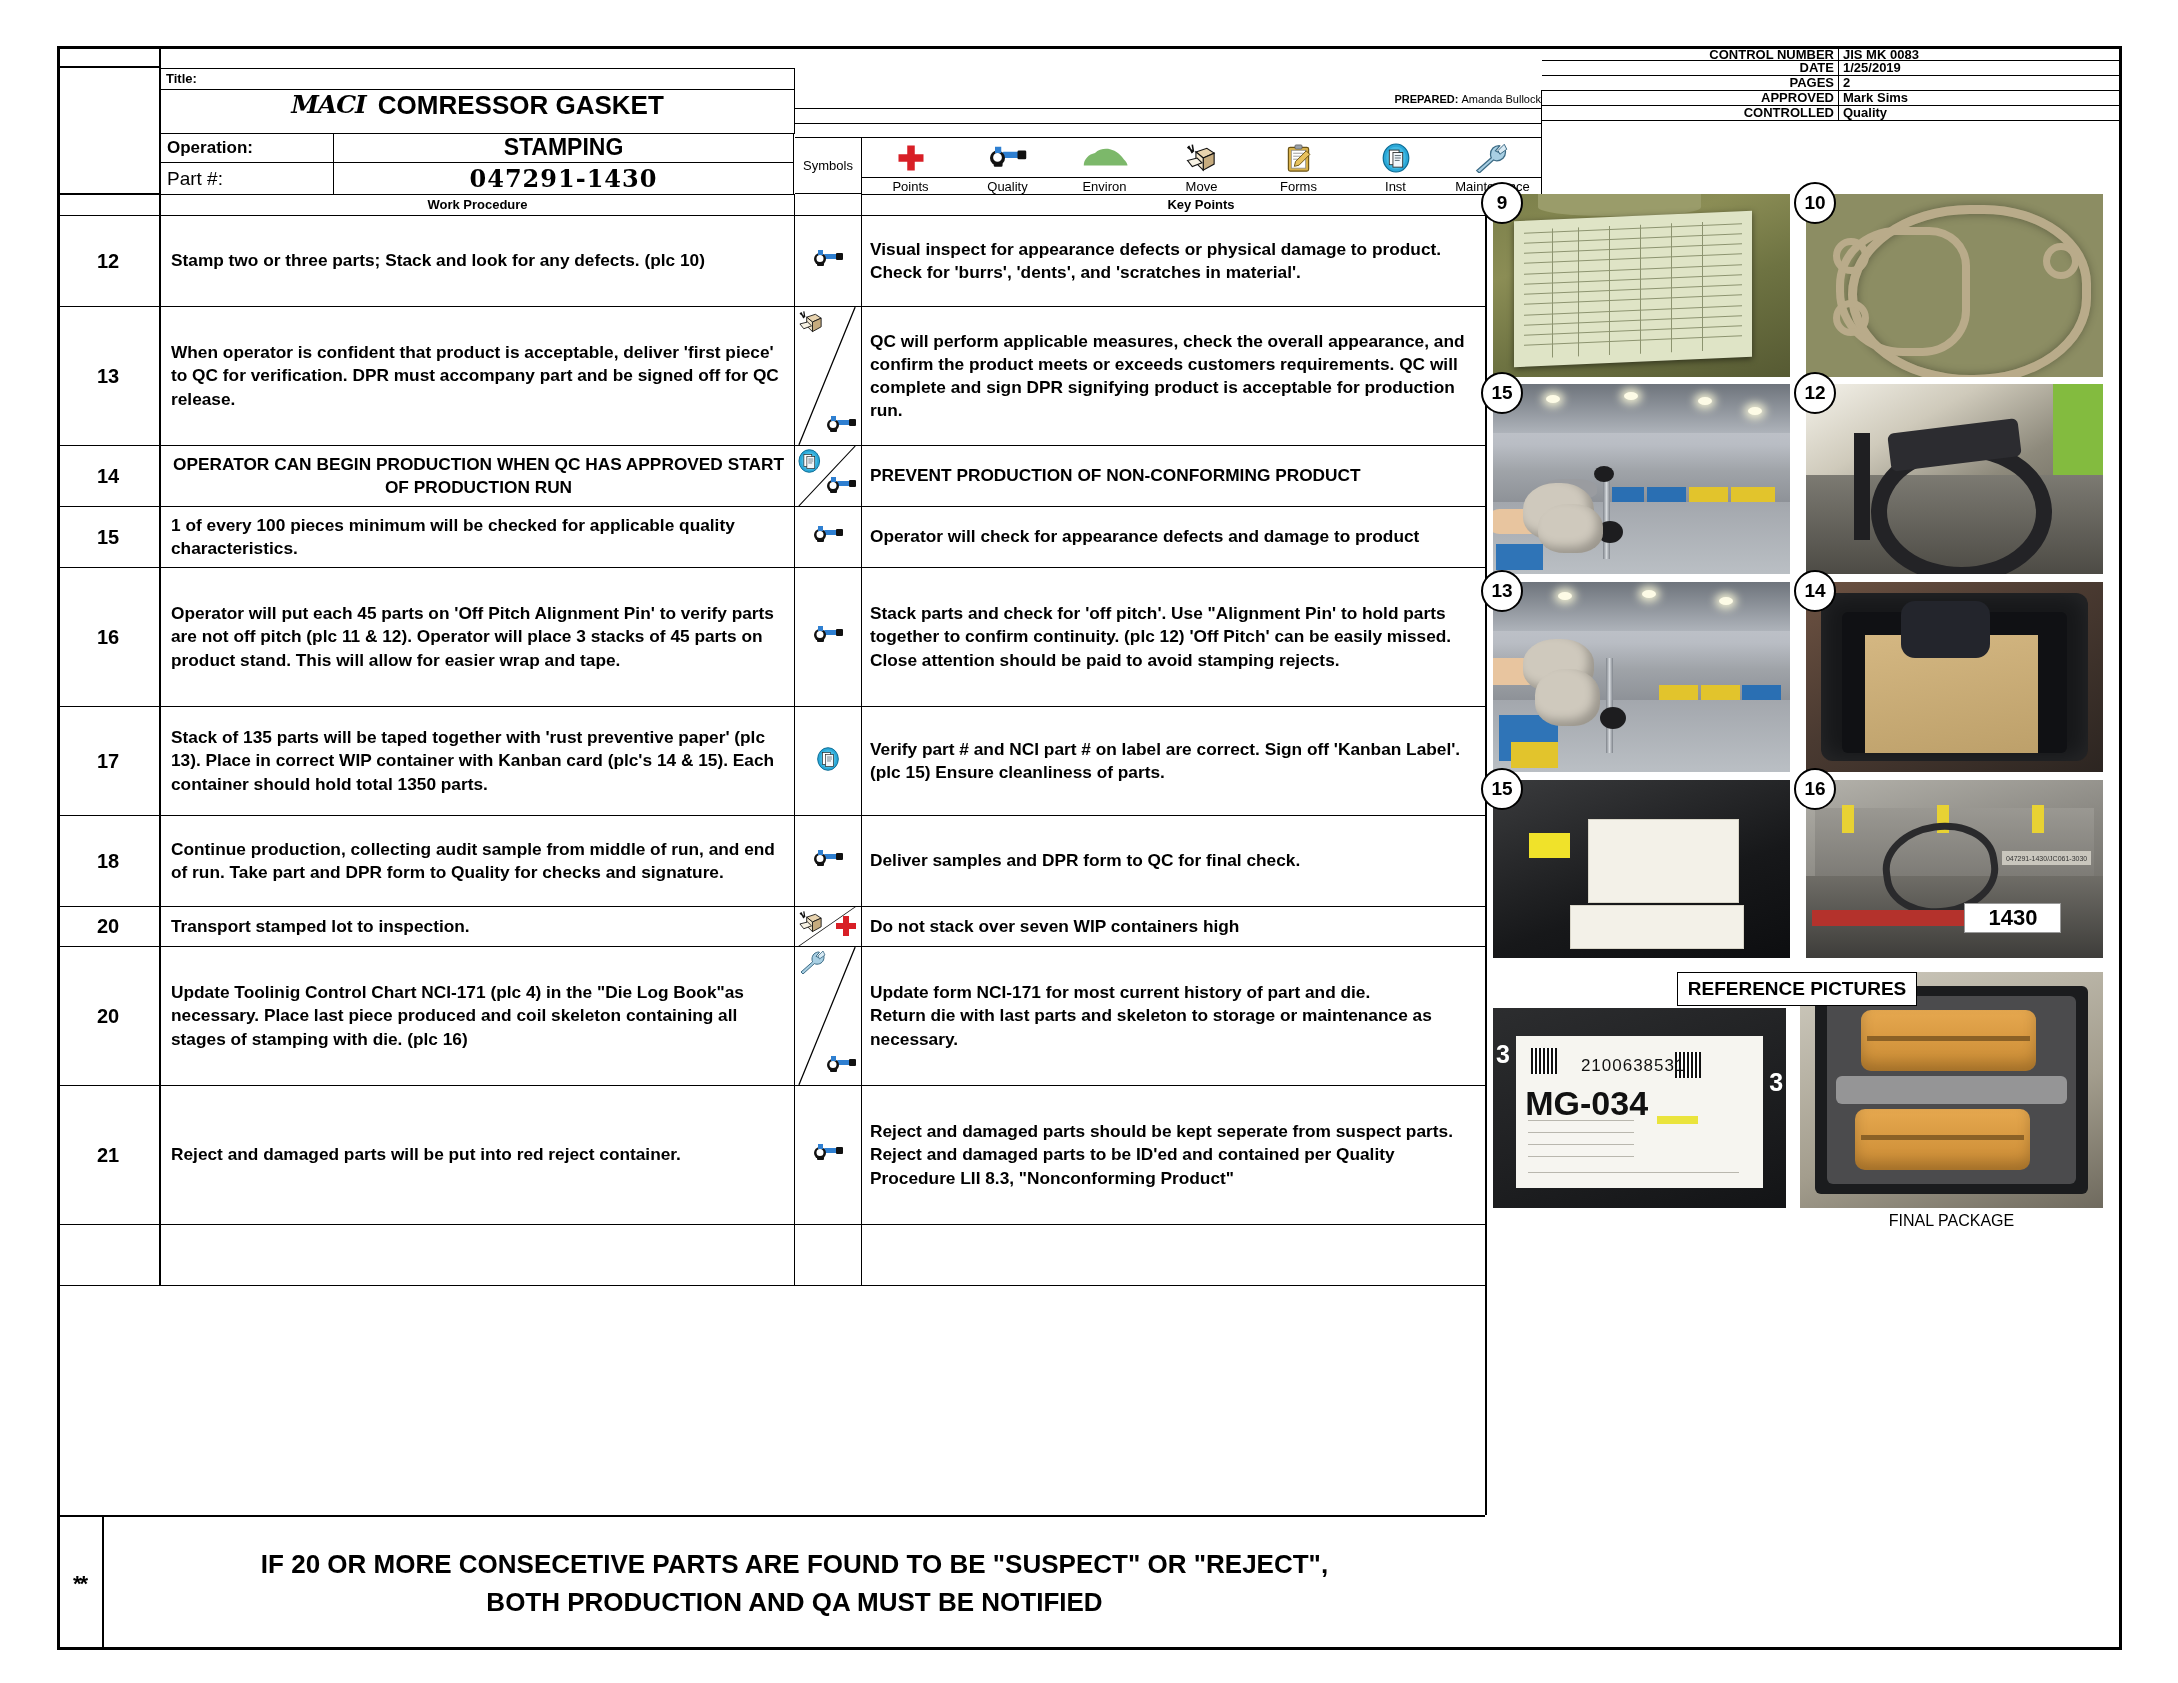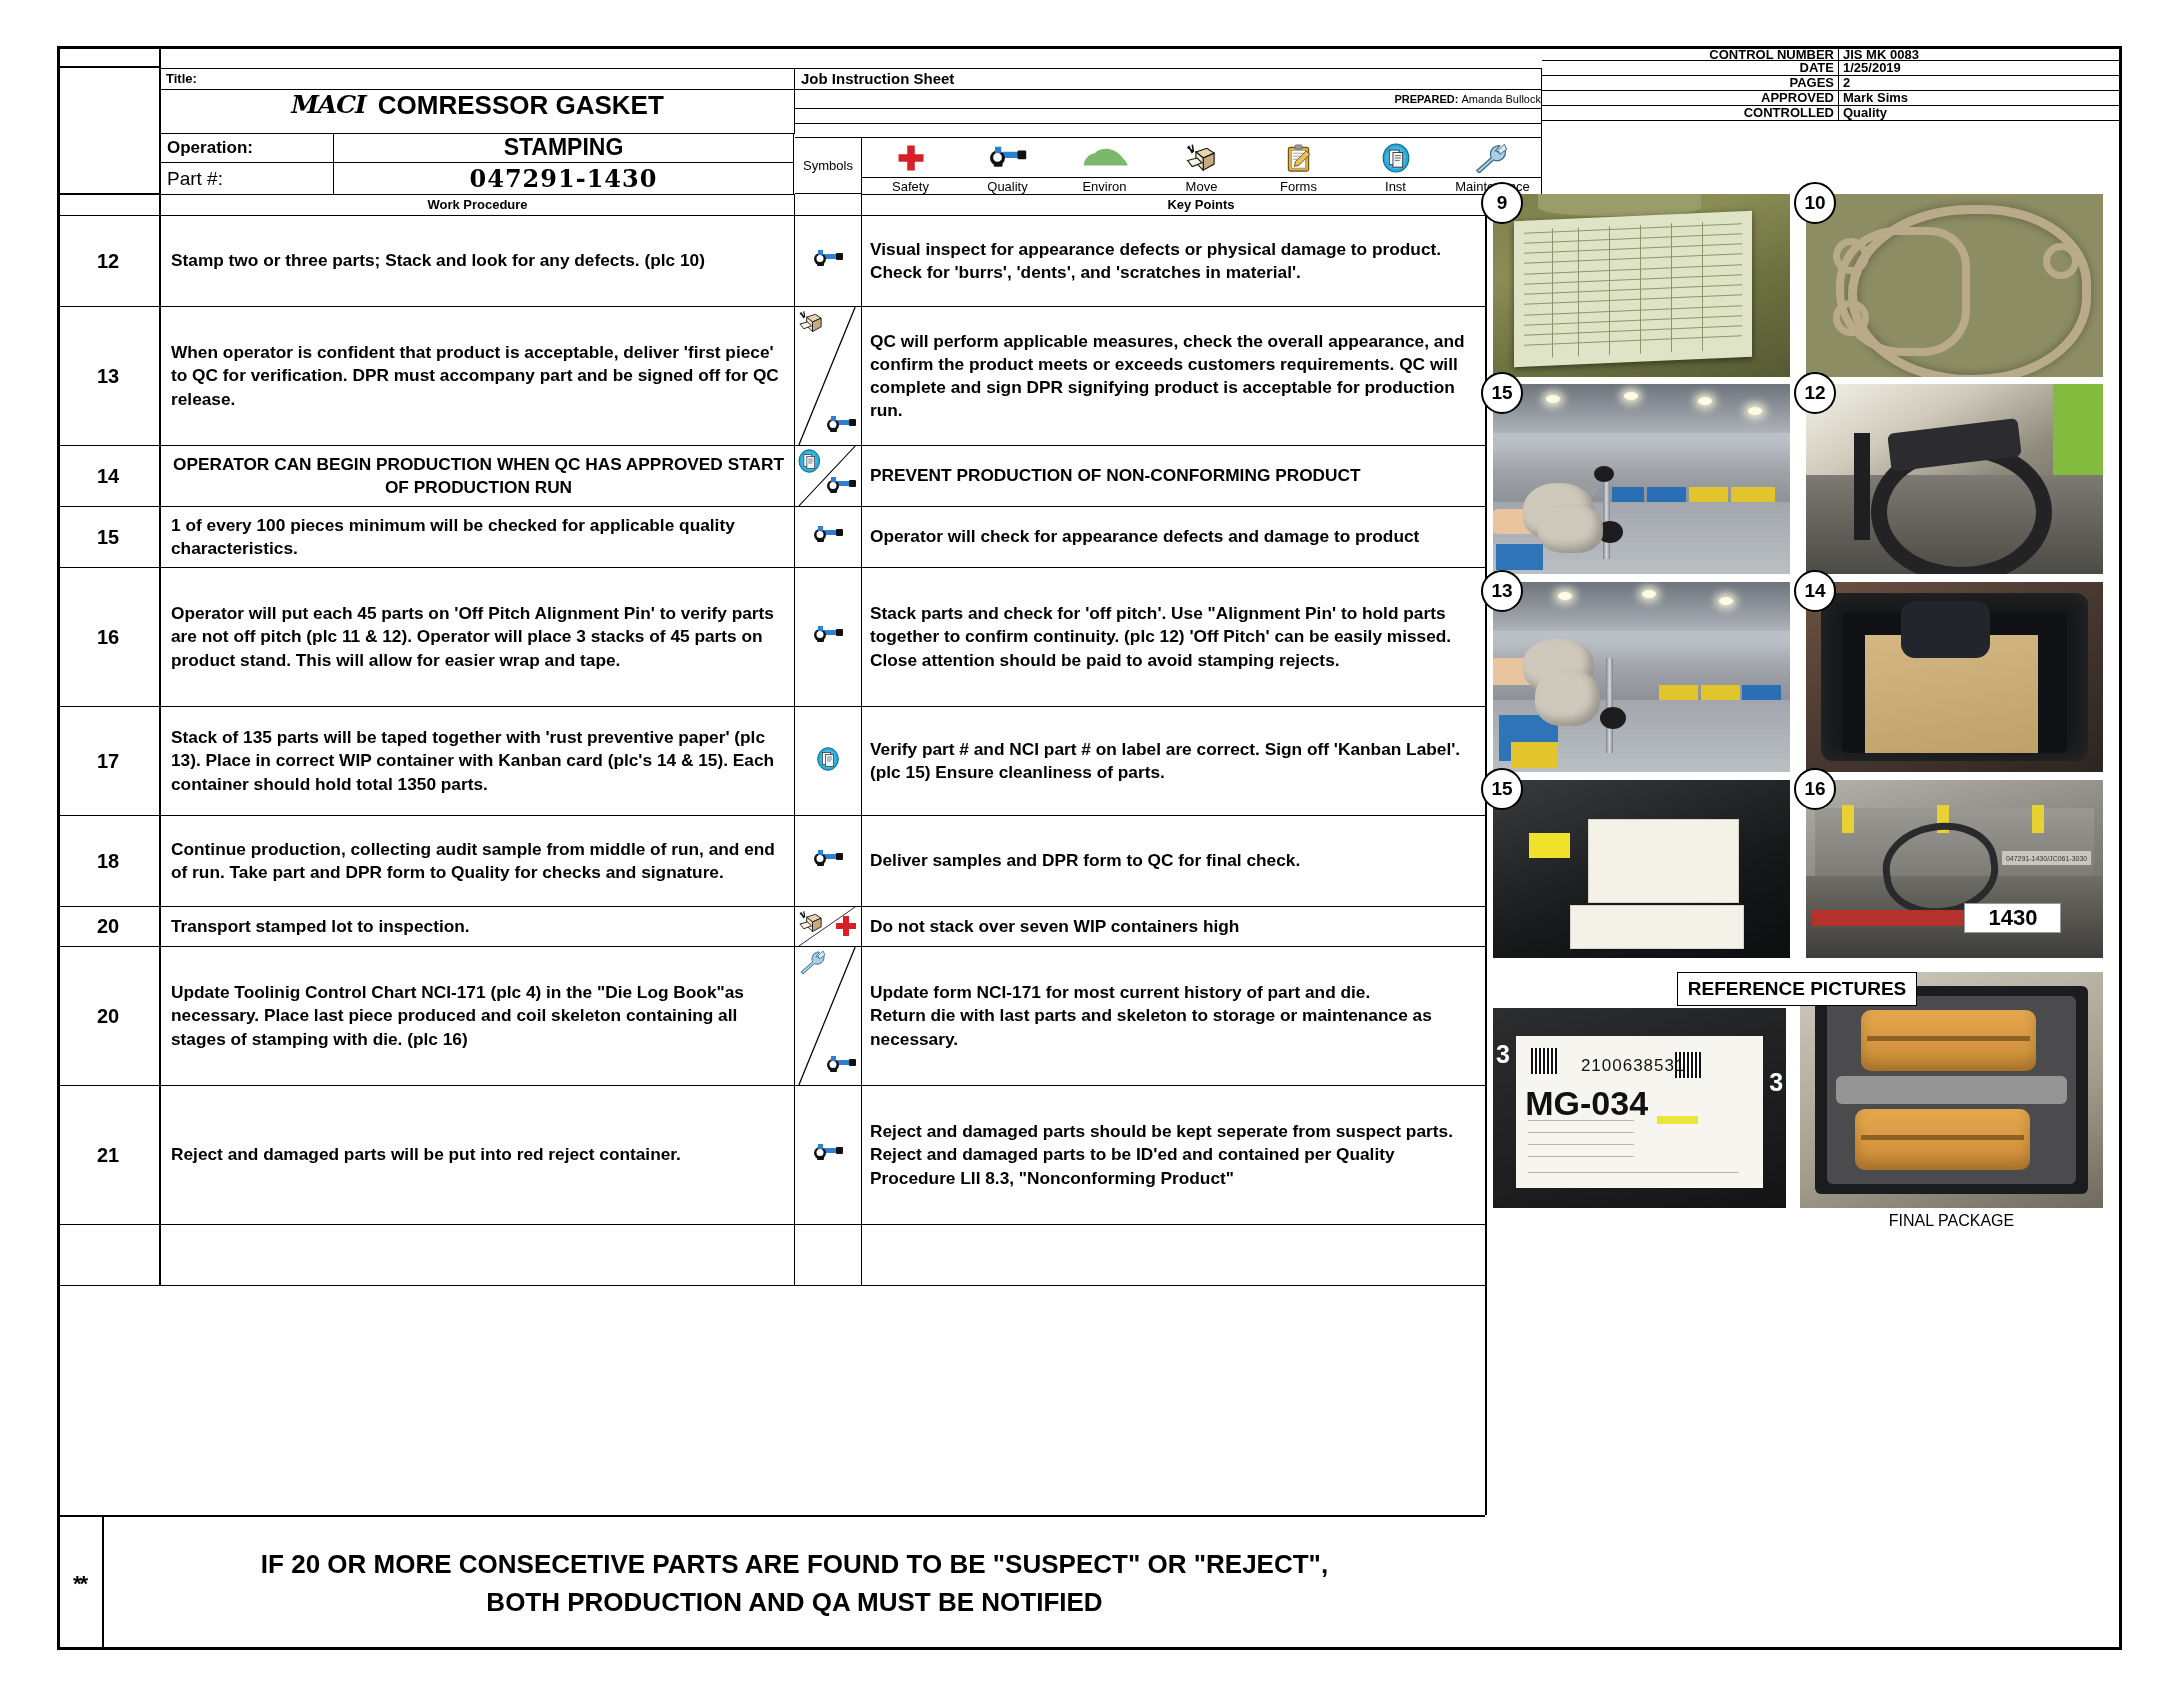--- a/index.html
+++ b/index.html
@@ -189,21 +189,20 @@
     <div class="title-band">
       <span class="brand">MACI</span>
       <span class="prodname">COMRESSOR GASKET</span>
     </div>
 
     <div class="op-label">Operation:</div>
     <div class="op-val">STAMPING</div>
     <div class="pn-label">Part #:</div>
     <div class="pn-val">047291-1430</div>
 
-    <div class="jis-title">Job Instruction Sheet</div>
     <div class="prep">
       <span>PREPARED:</span>
       <span class="v">Amanda Bullock</span>
     </div>
     <div class="blank1"></div>
     <div class="blank2"></div>
 
     <div class="sym-label">Symbols</div>
     <div class="sym-icons" id="sym-icons">
         <div>
@@ -254,21 +253,21 @@
     </svg>
         </div>
         <div>
           <svg width="40" height="30" viewBox="0 0 32 24">
       <path d="M21 2c-4 0-7 3-7 7 0 1 .2 2 .6 2.8L3 22l2 2 11.4-10.4c.8.4 1.7.6 2.6.6 4 0 7-3 7-7 0-1.3-.3-2.4-.9-3.4L21.5 8 18 6.3 21.5 2.3C21.3 2.1 21.2 2 21 2z" fill="#a8cfe3" stroke="#3c6b85" stroke-width="1"></path>
       <path d="M25 1l-5 5 1.5 3L27 5z" fill="#d8eaf4" stroke="#3c6b85" stroke-width=".8"></path>
     </svg>
         </div>
       </div>
     <div class="sym-names" id="sym-names">
-        <div>Safety</div>
+        <div>Points</div>
         <div>Quality</div>
         <div>Environ</div>
         <div>Move</div>
         <div>Forms</div>
         <div>Inst</div>
         <div>Maintenance</div>
       </div>
 
     <div class="ctrl" id="ctrl-block">
         <div class="row">

